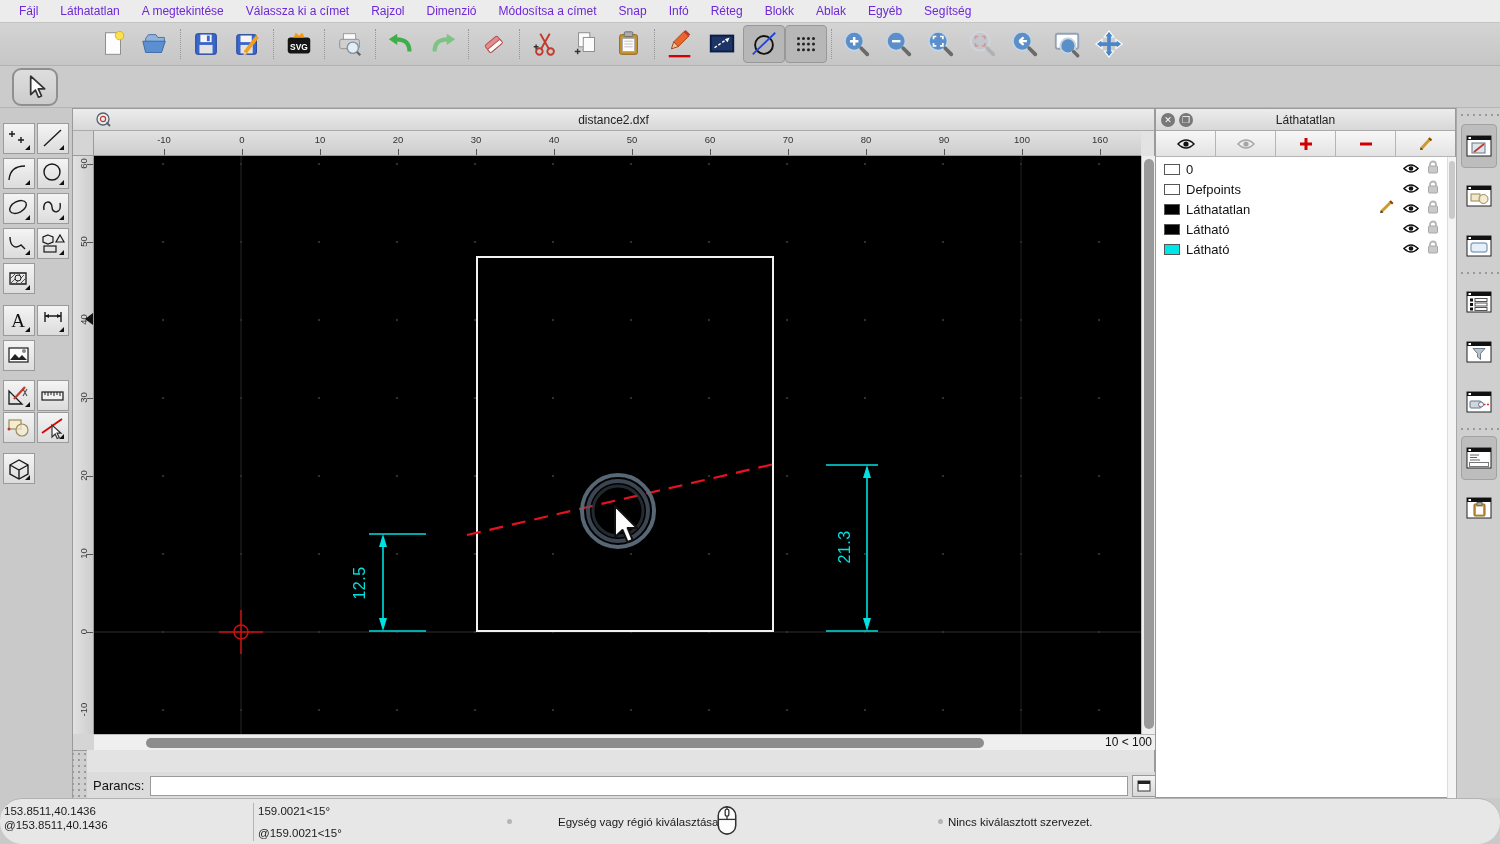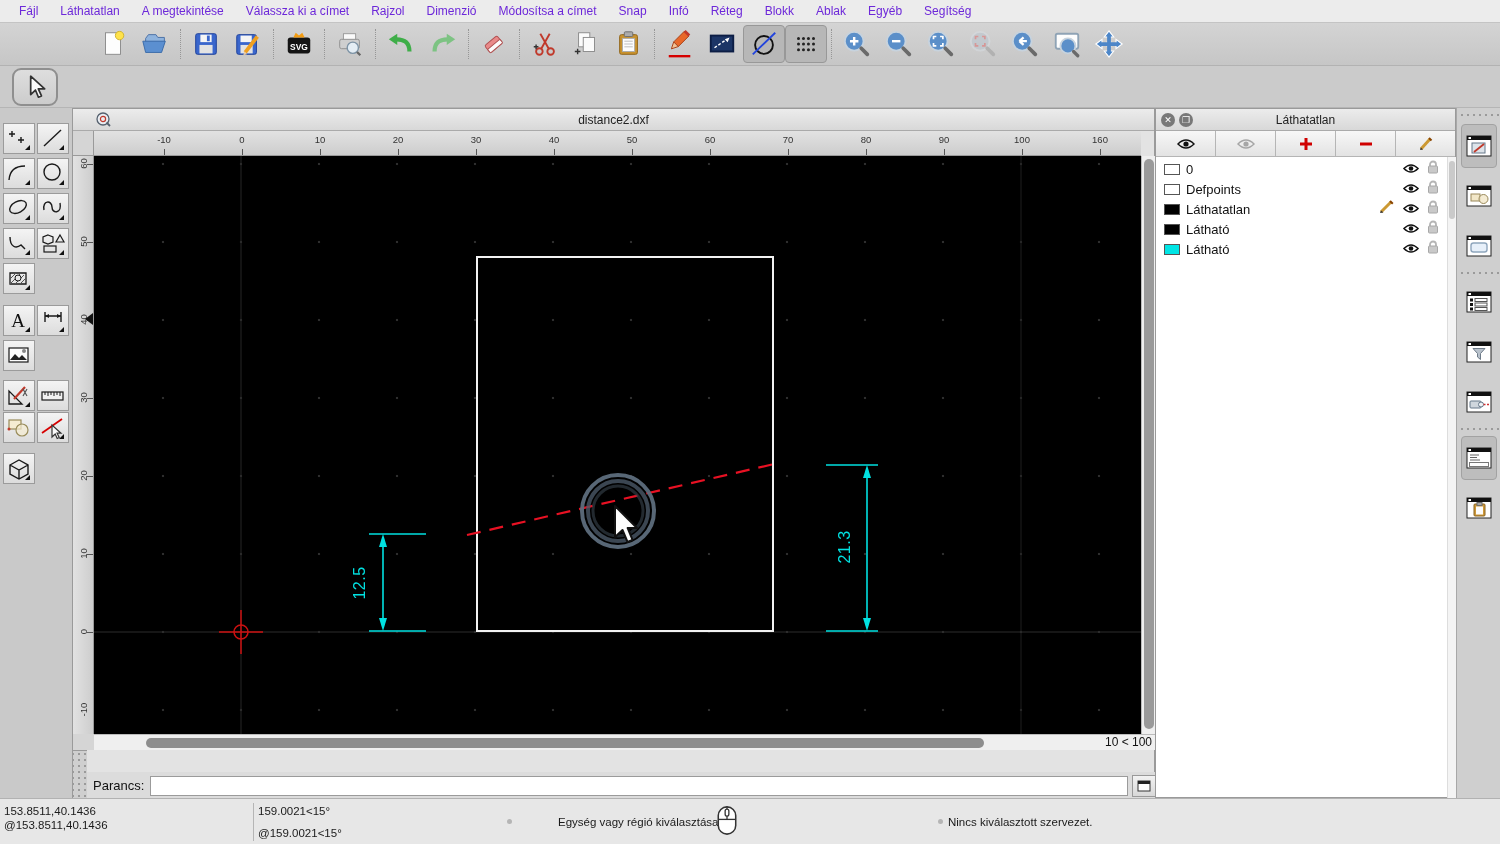--- a/index.html
+++ b/index.html
@@ -96,21 +96,21 @@
 
   
   .dock { left:1456px; top:108px; width:44px; height:690px; background:#cfcfcf; border-left:1px solid #a8a8a8; }
   .dbtn { position:absolute; left:4px; width:36px; height:44px; display:flex; align-items:center; justify-content:center; border-radius:4px;}
   .dbtn.pressed { background:#bdbdbd; border:1px solid #a2a2a2; }
   .ddots { position:absolute; left:2px; width:40px; height:4px;
            background-image:radial-gradient(circle,#9a9a9a 1px,transparent 1.3px); background-size:6px 4px; }
 
   
   .statusbar { left:0; top:798px; width:1500px; height:46px; background:#e7e7e7; border-top:1px solid #b2b2b2;
-               font-size:11.5px; color:#1a1a1a; }
+               font-size:11.5px; color:#1a1a1a;border-radius:22px; }
   .statusbar .t { position:absolute; white-space:nowrap; }
   .ssep { position:absolute; left:253px; top:4px; height:38px; border-left:1px solid #b5b5b5; }
   .bullet { position:absolute; width:5px; height:5px; border-radius:50%; background:#b5b5b5; }
 </style>
 </head>
 <body>
 
 <div id="app">
 
   <div class="menubar abs">

